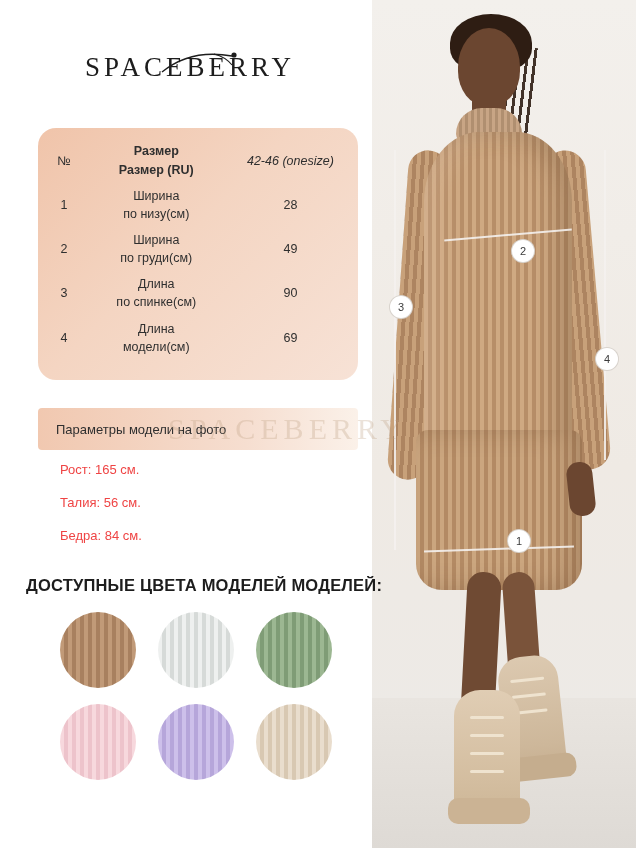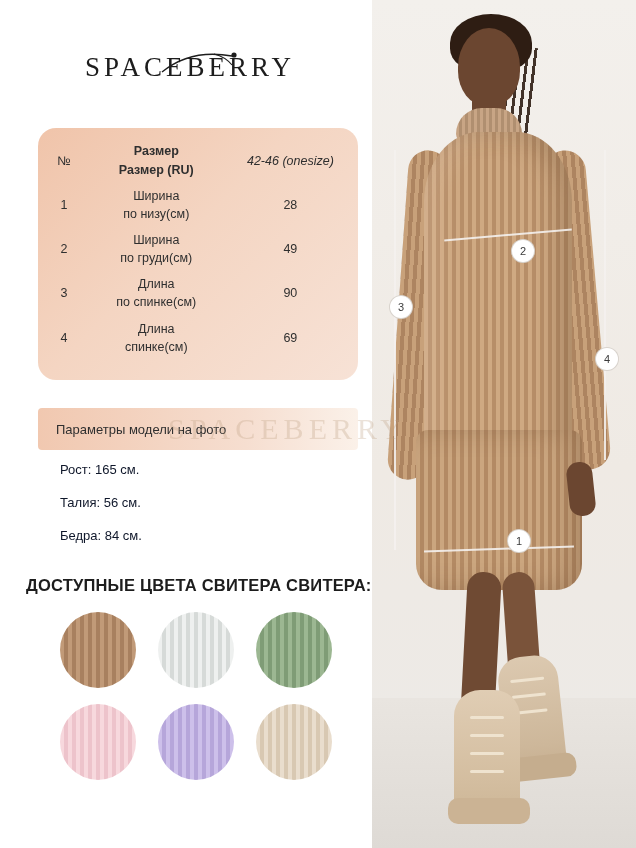--- a/index.html
+++ b/index.html
@@ -152,21 +152,21 @@
 
   
   .param-bar {
     position: absolute; left: 38px; top: 408px; width: 320px; height: 42px;
     background: linear-gradient(90deg,#f1c8b0 0%, #f6ded0 65%, #fbf1e9 100%);
     border-radius: 4px;
     display: flex; align-items: center; padding-left: 18px;
   }
   .param-bar span { font-size: 13px; color: #2f2f2f; }
   .param-list { position: absolute; left: 60px; top: 462px; }
-  .param-list div { font-size: 13px; color: #0f172a; margin-bottom: 18px; }
+  .param-list div { font-size: 13px; color: #ef4444; margin-bottom: 18px; }
 
   .watermark {
     position: absolute; left: 168px; top: 412px;
     font-family: "Liberation Serif", serif;
     font-size: 30px; letter-spacing: 5px; color: rgba(190,160,130,.30);
     pointer-events: none;
   }
 
   
   .colors-title {
@@ -274,40 +274,40 @@
           <td class="nm">
             <span>Длина</span>
             <span>по спинке(см)</span>
           </td>
           <td>90</td>
         </tr>
         <tr>
           <td>4</td>
           <td class="nm">
             <span>Длина</span>
-            <span>спинке(см)</span>
+            <span>модели(см)</span>
           </td>
           <td>69</td>
         </tr>
       </tbody>
     </table>
   </div>
 
   <div class="param-bar">
     <span>Параметры модели на фото</span>
   </div>
   <div class="watermark">SPACEBERRY</div>
 
   <div class="param-list">
     <div>Рост: 165 см.</div>
     <div>Талия: 56 см.</div>
     <div>Бедра: 84 см.</div>
   </div>
 
-  <div class="colors-title">ДОСТУПНЫЕ ЦВЕТА СВИТЕРА СВИТЕРА:</div>
+  <div class="colors-title">ДОСТУПНЫЕ ЦВЕТА МОДЕЛЕЙ МОДЕЛЕЙ:</div>
   <div class="swatches">
     <div class="sw" style="background: repeating-linear-gradient(90deg,#c19a78 0 4px,#a8805f 4px 8px);"></div>
     <div class="sw" style="background: repeating-linear-gradient(90deg,#eef0ef 0 4px,#d6dad8 4px 8px);"></div>
     <div class="sw" style="background: repeating-linear-gradient(90deg,#9cb792 0 4px,#7f9c76 4px 8px);"></div>
     <div class="sw" style="background: repeating-linear-gradient(90deg,#f7d8dd 0 4px,#edc3cb 4px 8px);"></div>
     <div class="sw" style="background: repeating-linear-gradient(90deg,#cdc0ea 0 4px,#b6a6da 4px 8px);"></div>
     <div class="sw" style="background: repeating-linear-gradient(90deg,#e9ddcd 0 4px,#d8c8b2 4px 8px);"></div>
   </div>
 
 </div>

